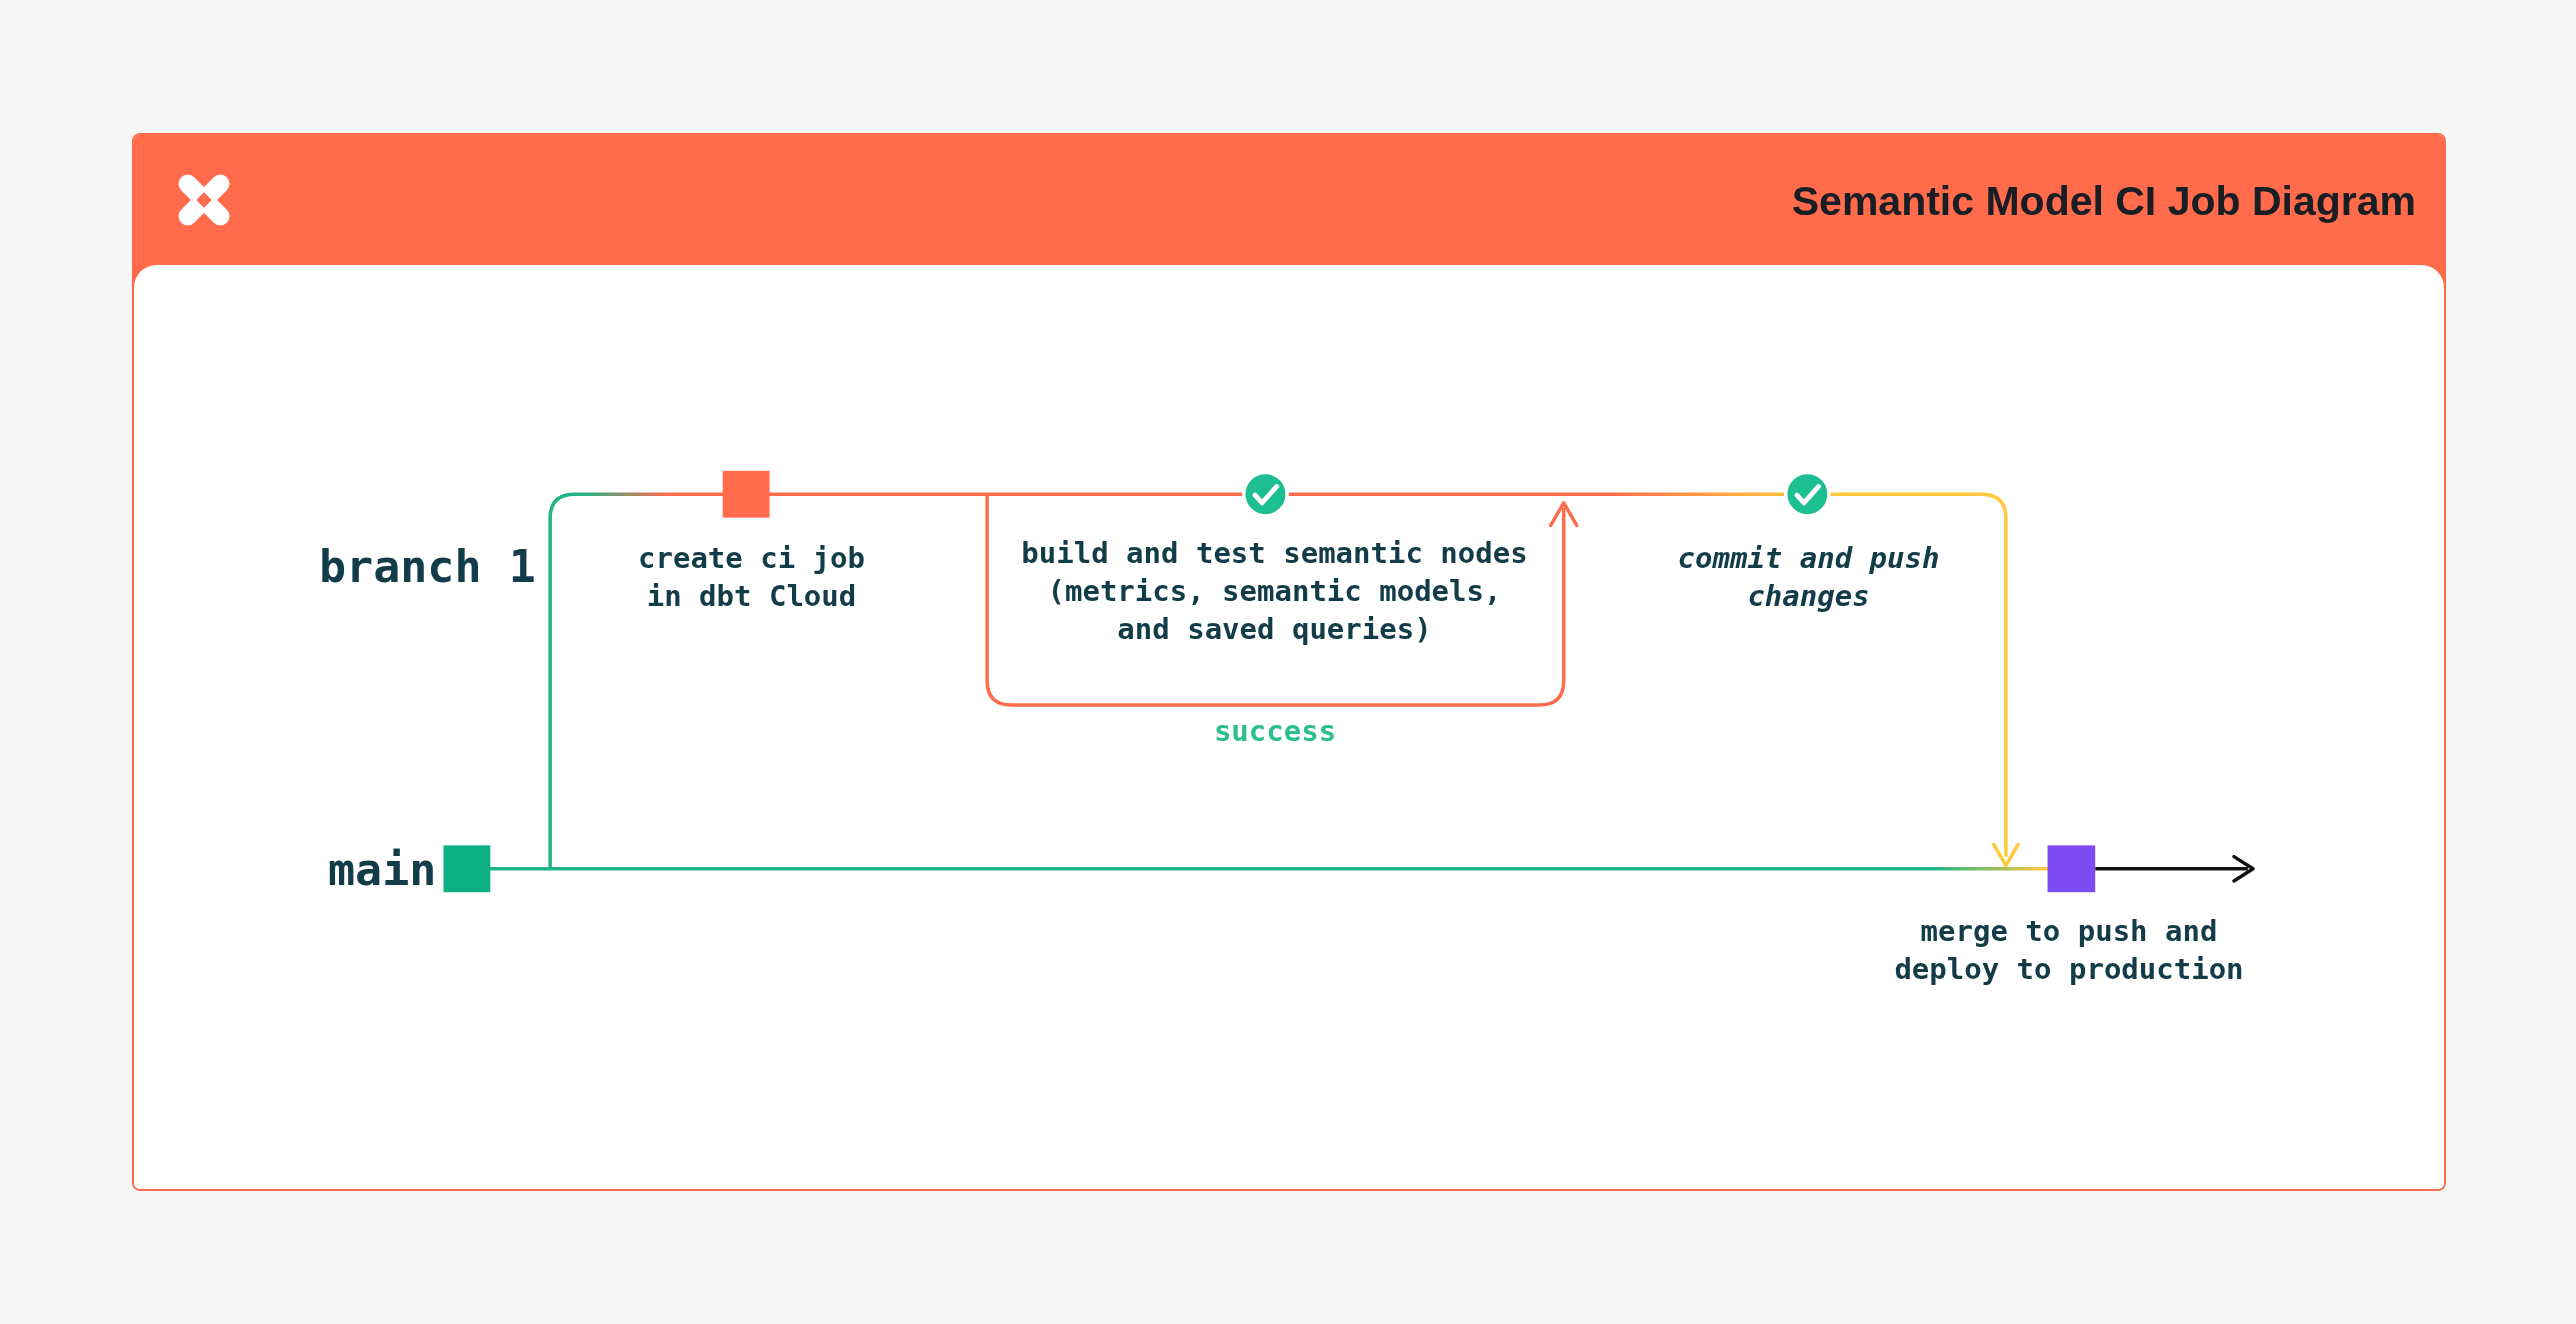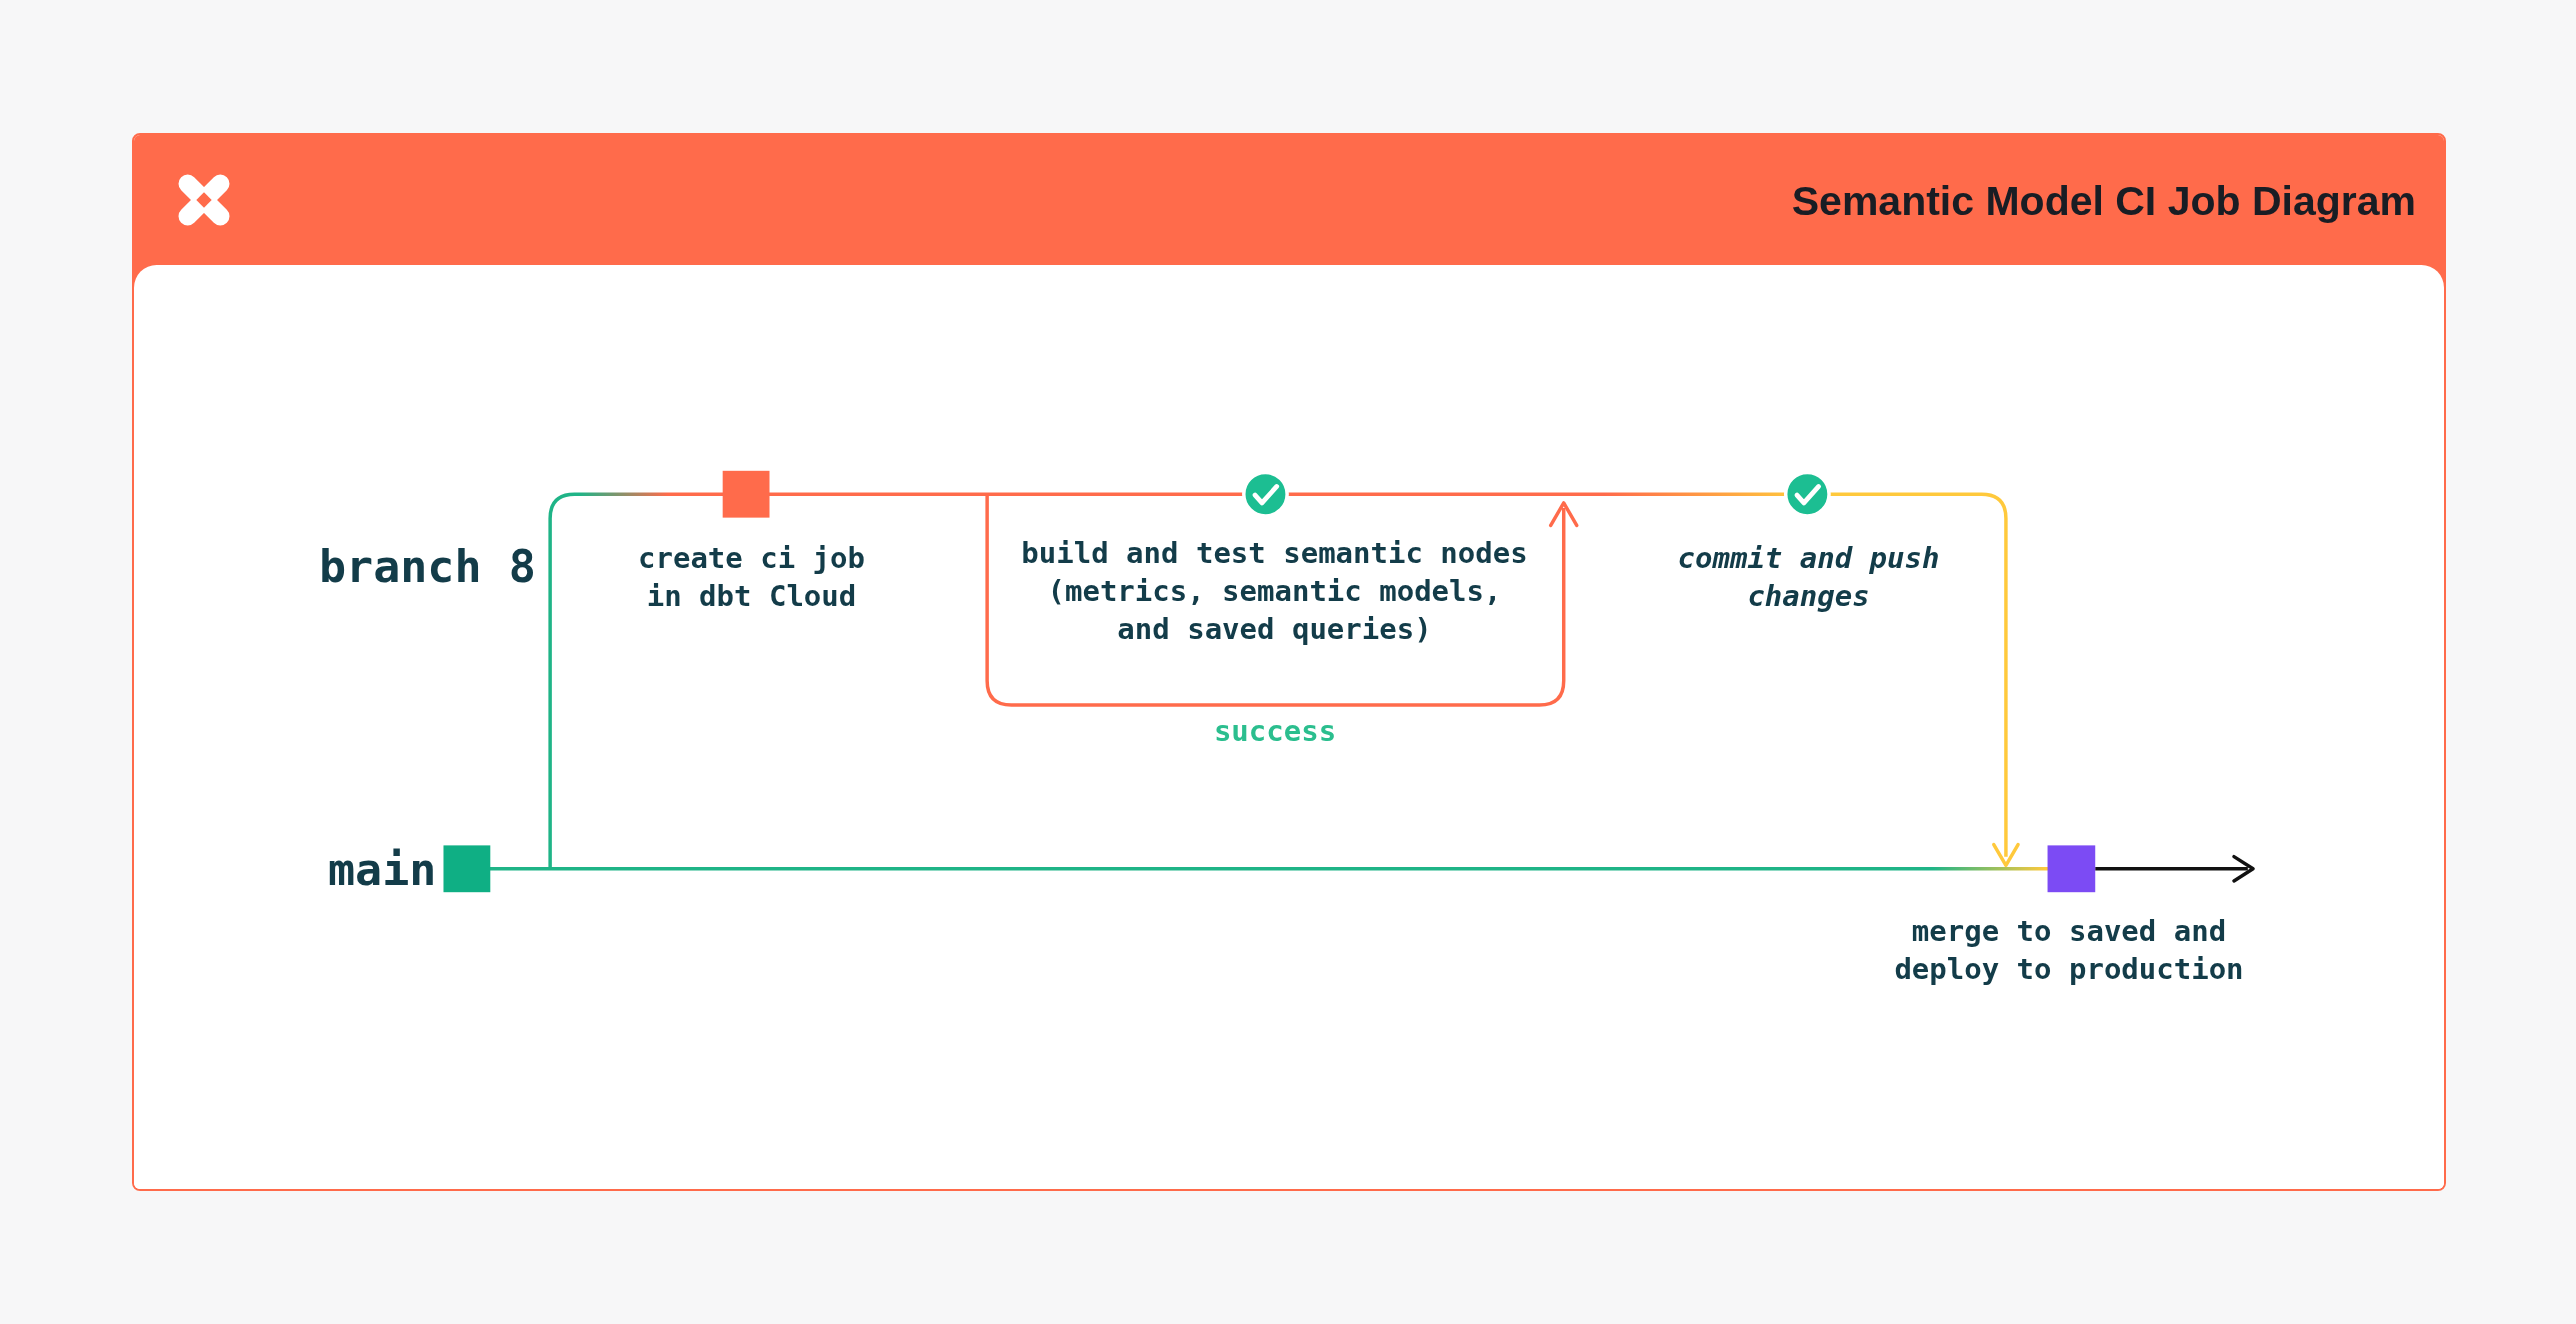--- a/index.html
+++ b/index.html
@@ -113,26 +113,26 @@
     <circle cx="1459" cy="570" r="25" fill="#1CBE92" stroke="#FFFFFF" stroke-width="4"></circle>
     <path d="M 1447 571 l 8 9 l 17 -19" fill="none" stroke="#FFFFFF" stroke-width="5.5" stroke-linecap="round" stroke-linejoin="round"></path>
   </g>
 
   <g>
     <circle cx="2084" cy="570" r="25" fill="#1CBE92" stroke="#FFFFFF" stroke-width="4"></circle>
     <path d="M 2072 571 l 8 9 l 17 -19" fill="none" stroke="#FFFFFF" stroke-width="5.5" stroke-linecap="round" stroke-linejoin="round"></path>
   </g>
 </svg>
 
-<div class="lane-lbl lbl-branch">branch 8</div>
+<div class="lane-lbl lbl-branch">branch 1</div>
 <div class="lane-lbl lbl-main">main</div>
 
 <div class="lbl lbl-create">create ci job
 in dbt Cloud</div>
 <div class="lbl lbl-build">build and test semantic nodes
 (metrics, semantic models,
 and saved queries)</div>
 <div class="lbl-success">success</div>
 <div class="lbl lbl-commit">commit and push
 changes</div>
-<div class="lbl lbl-merge">merge to saved and
+<div class="lbl lbl-merge">merge to push and
 deploy to production</div>
 
 
 </body></html>

